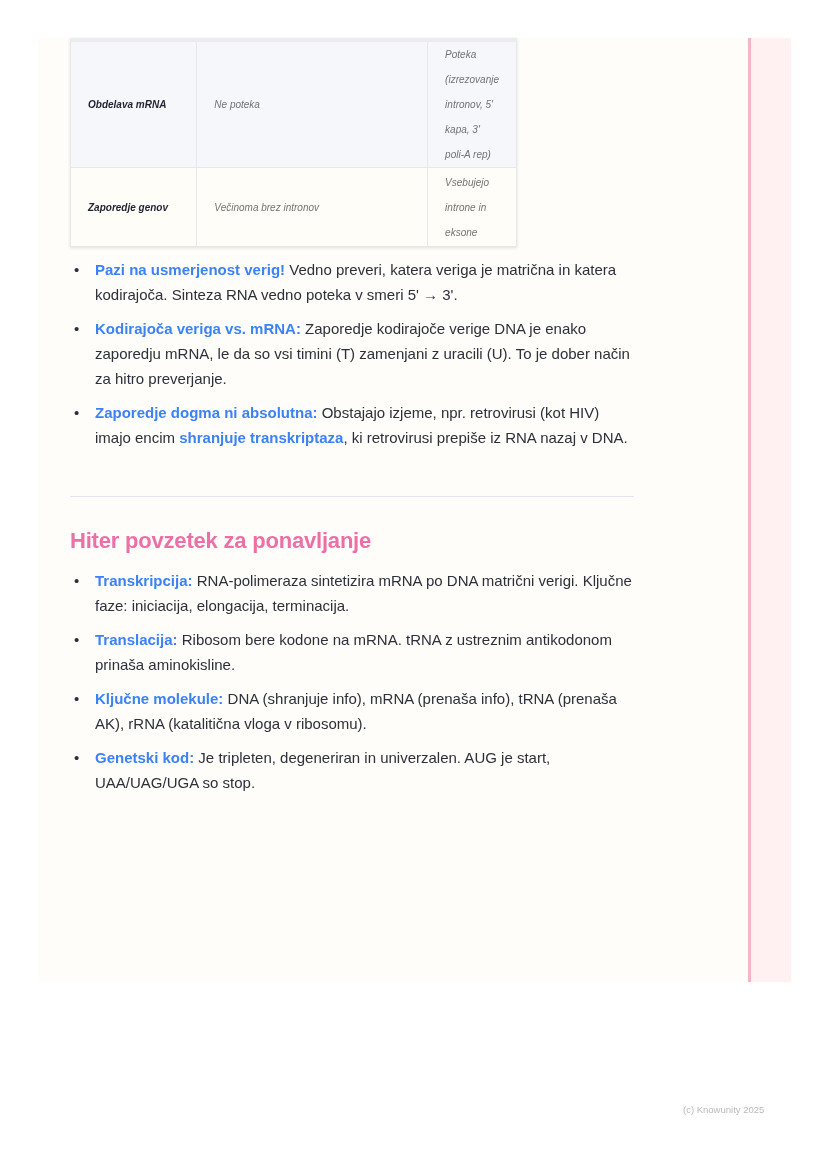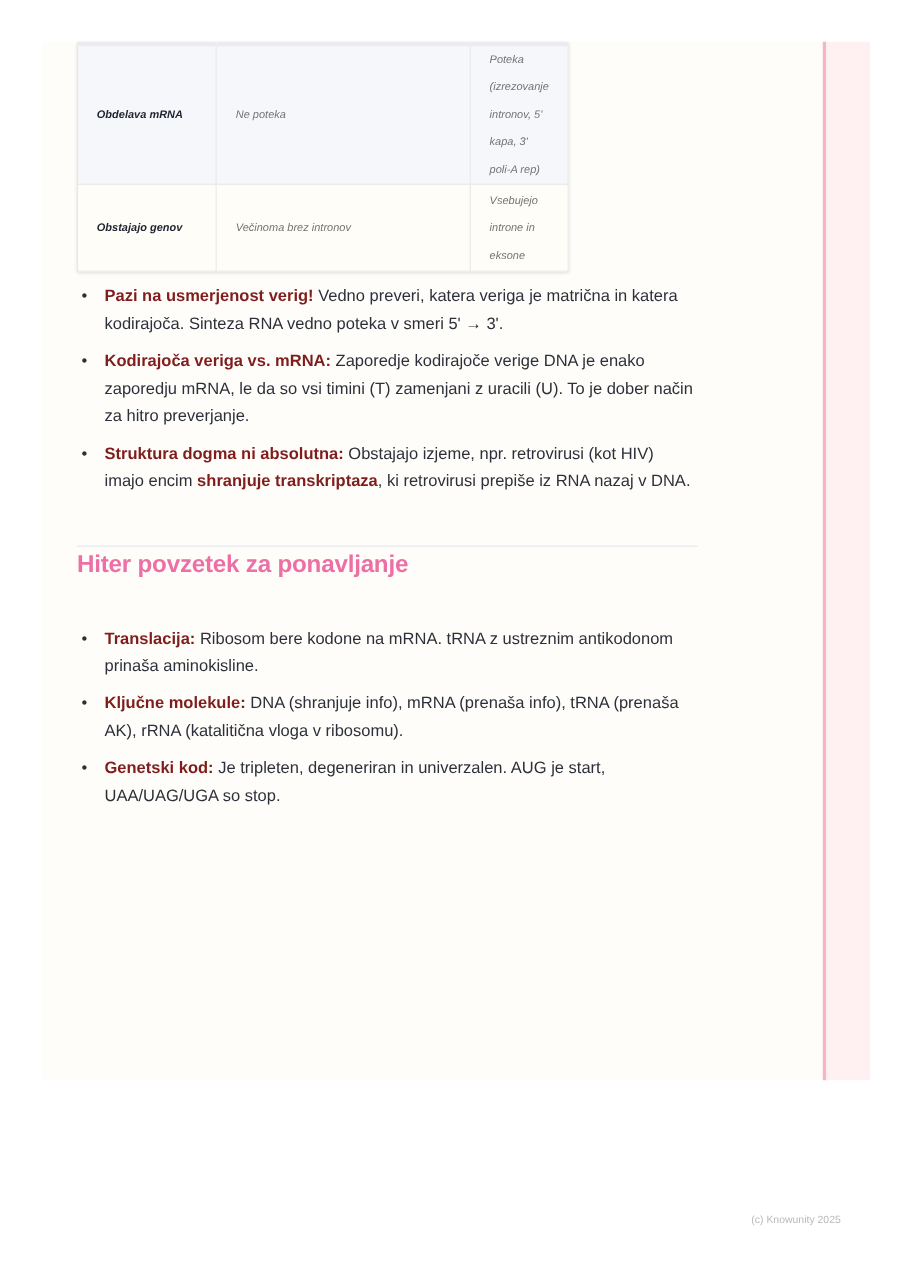--- a/index.html
+++ b/index.html
@@ -25,26 +25,26 @@
     box-shadow: 0 1px 3px rgba(0,0,0,0.12); background: #fffdf9; font-style: italic;
   }
   td { border: 1.5px solid #e8e8ec; padding: 0 17px; vertical-align: middle; color: #737373; }
   tr.r0 td { background: #f6f7fb; height: 103px; border-top: 4px solid #ececf0; }
   tr.r1 td { background: #fffdf8; height: 78px; }
   td.c0 { width: 92px; font-weight: bold; color: #1f2330; }
   td.c1 { width: 198px; }
   ul { margin: 0; padding: 0; list-style: none; }
   li { position: relative; padding-left: 25px; font-size: 15px; line-height: 25px; color: #2c303a; }
   li::before { content: "•"; position: absolute; left: 4px; top: 0; font-size: 15px; color: #2c303a; }
-  li b { color: #7f1d1d; }
+  li b { color: #3b82f6; }
   .list1 { position: absolute; top: 219px; }
   .list1 li { margin-bottom: 9px; }
   .divider { position: absolute; top: 458px; left: 0; width: 564px; height: 1px; background: #e3e3ef; }
   h2 {
-    position: absolute; top: 462px; left: 0; margin: 0; font-size: 22px; font-weight: bold;
+    position: absolute; top: 490px; left: 0; margin: 0; font-size: 22px; font-weight: bold;
     color: #ec6fa5; letter-spacing: -0.2px;
   }
   .list2 { position: absolute; top: 530px; }
   .list2 li { margin-bottom: 9px; }
   .footer { position: absolute; left: 683px; top: 1104px; font-size: 9.5px; color: #b9b9bd; }
 </style>
 </head>
 <body>
 
 <div class="page"></div>
@@ -53,37 +53,38 @@
 
 <div class="content">
   <table>
     <tbody>
         <tr class="r0">
       <td class="c0">Obdelava mRNA</td>
       <td class="c1">Ne poteka</td>
       <td class="c2">Poteka (izrezovanje intronov, 5' kapa, 3' poli-A rep)</td>
     </tr>
     <tr class="r1">
-      <td class="c0">Obstajajo genov</td>
+      <td class="c0">Zaporedje genov</td>
       <td class="c1">Večinoma brez intronov</td>
       <td class="c2">Vsebujejo introne in eksone</td>
     </tr>
   </tbody>
     </table>
 
   <ul class="list1">
     <li><b>Pazi na usmerjenost verig!</b><span> Vedno preveri, katera veriga je matrična in katera kodirajoča. Sinteza RNA vedno poteka v smeri 5' → 3'.</span></li>
     <li><b>Kodirajoča veriga vs. mRNA:</b><span> Zaporedje kodirajoče verige DNA je enako zaporedju mRNA, le da so vsi timini (T) zamenjani z uracili (U). To je dober način za hitro preverjanje.</span></li>
-    <li><b>Struktura dogma ni absolutna:</b><span> Obstajajo izjeme, npr. retrovirusi (kot HIV) imajo encim </span><b>shranjuje transkriptaza</b><span>, ki retrovirusi prepiše iz RNA nazaj v DNA.</span></li>
+    <li><b>Zaporedje dogma ni absolutna:</b><span> Obstajajo izjeme, npr. retrovirusi (kot HIV) imajo encim </span><b>shranjuje transkriptaza</b><span>, ki retrovirusi prepiše iz RNA nazaj v DNA.</span></li>
   </ul>
 
   <div class="divider"></div>
 
   <h2>Hiter povzetek za ponavljanje</h2>
 
   <ul class="list2">
+    <li><b>Transkripcija:</b><span> RNA-polimeraza sintetizira mRNA po DNA matrični verigi. Ključne faze: iniciacija, elongacija, terminacija.</span></li>
     <li><b>Translacija:</b><span> Ribosom bere kodone na mRNA. tRNA z ustreznim antikodonom prinaša aminokisline.</span></li>
     <li><b>Ključne molekule:</b><span> DNA (shranjuje info), mRNA (prenaša info), tRNA (prenaša AK), rRNA (katalitična vloga v ribosomu).</span></li>
     <li><b>Genetski kod:</b><span> Je tripleten, degeneriran in univerzalen. AUG je start, UAA/UAG/UGA so stop.</span></li>
   </ul>
 </div>
 
 <div class="footer">(c) Knowunity 2025</div>
 
 </body></html>

